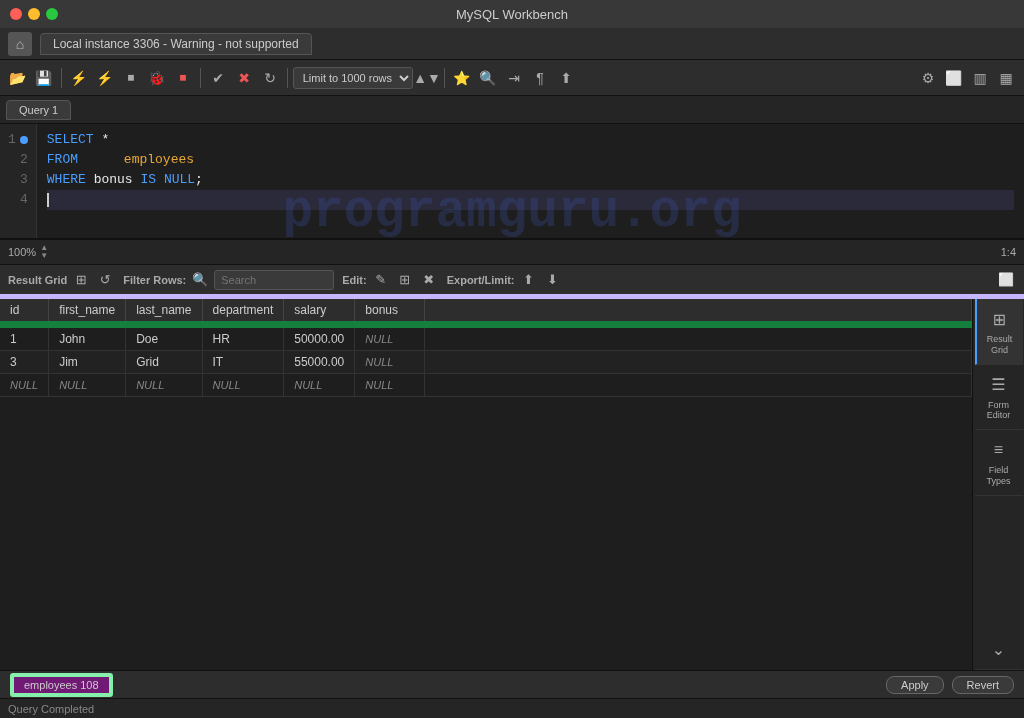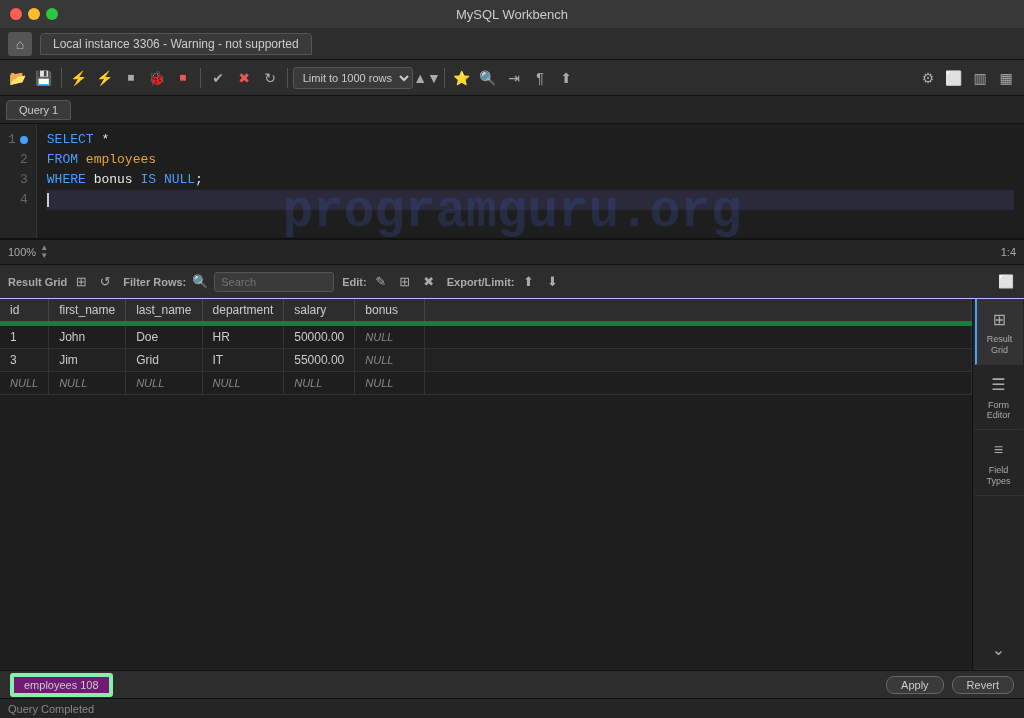--- a/index.html
+++ b/index.html
@@ -162,21 +162,21 @@
       height: 20px;
       display: flex;
       align-items: center;
       white-space: nowrap;
     }
     .sql-line.active-line {
       background: #2a2a3a;
     }
     .kw { color: #4a9eff; }
     .fn { color: #e8e8e8; }
-    .tbl { color: #e8a838; }
+    .tbl { color: #e8a838; margin-left: 38px; }
     .cursor-blink {
       display: inline-block;
       width: 2px;
       height: 14px;
       background: #ccc;
       vertical-align: middle;
     }
 
     
     .watermark {
@@ -223,21 +223,21 @@
       flex-direction: column;
       overflow: hidden;
     }
     .result-toolbar {
       background: #2d2d2d;
       height: 34px;
       display: flex;
       align-items: center;
       padding: 0 8px;
       gap: 8px;
-      border-bottom: 1px solid #c4b5fd;
+      border-bottom: 5px solid #c4b5fd;
     }
     .result-toolbar-section {
       display: flex; align-items: center; gap: 4px;
     }
     .rt-label { color: #aaa; font-size: 11px; font-weight: bold; }
     .rt-icon {
       width: 20px; height: 20px;
       display: flex; align-items: center; justify-content: center;
       color: #aaa; font-size: 13px; cursor: pointer;
     }
@@ -264,21 +264,21 @@
       width: 100%;
       border-collapse: collapse;
       font-size: 12px;
     }
     .data-table th {
       background: #2d2d2d;
       color: #ccc;
       padding: 4px 10px;
       text-align: left;
       border-right: 1px solid #444;
-      border-bottom: 5px solid #15803d;
+      border-bottom: 7px solid #15803d;
       font-weight: normal;
       white-space: nowrap;
       min-width: 70px;
     }
     .data-table th:first-child { min-width: 40px; }
     .data-table td {
       padding: 4px 10px;
       border-right: 1px solid #333;
       border-bottom: 1px solid #333;
       color: #ccc;

